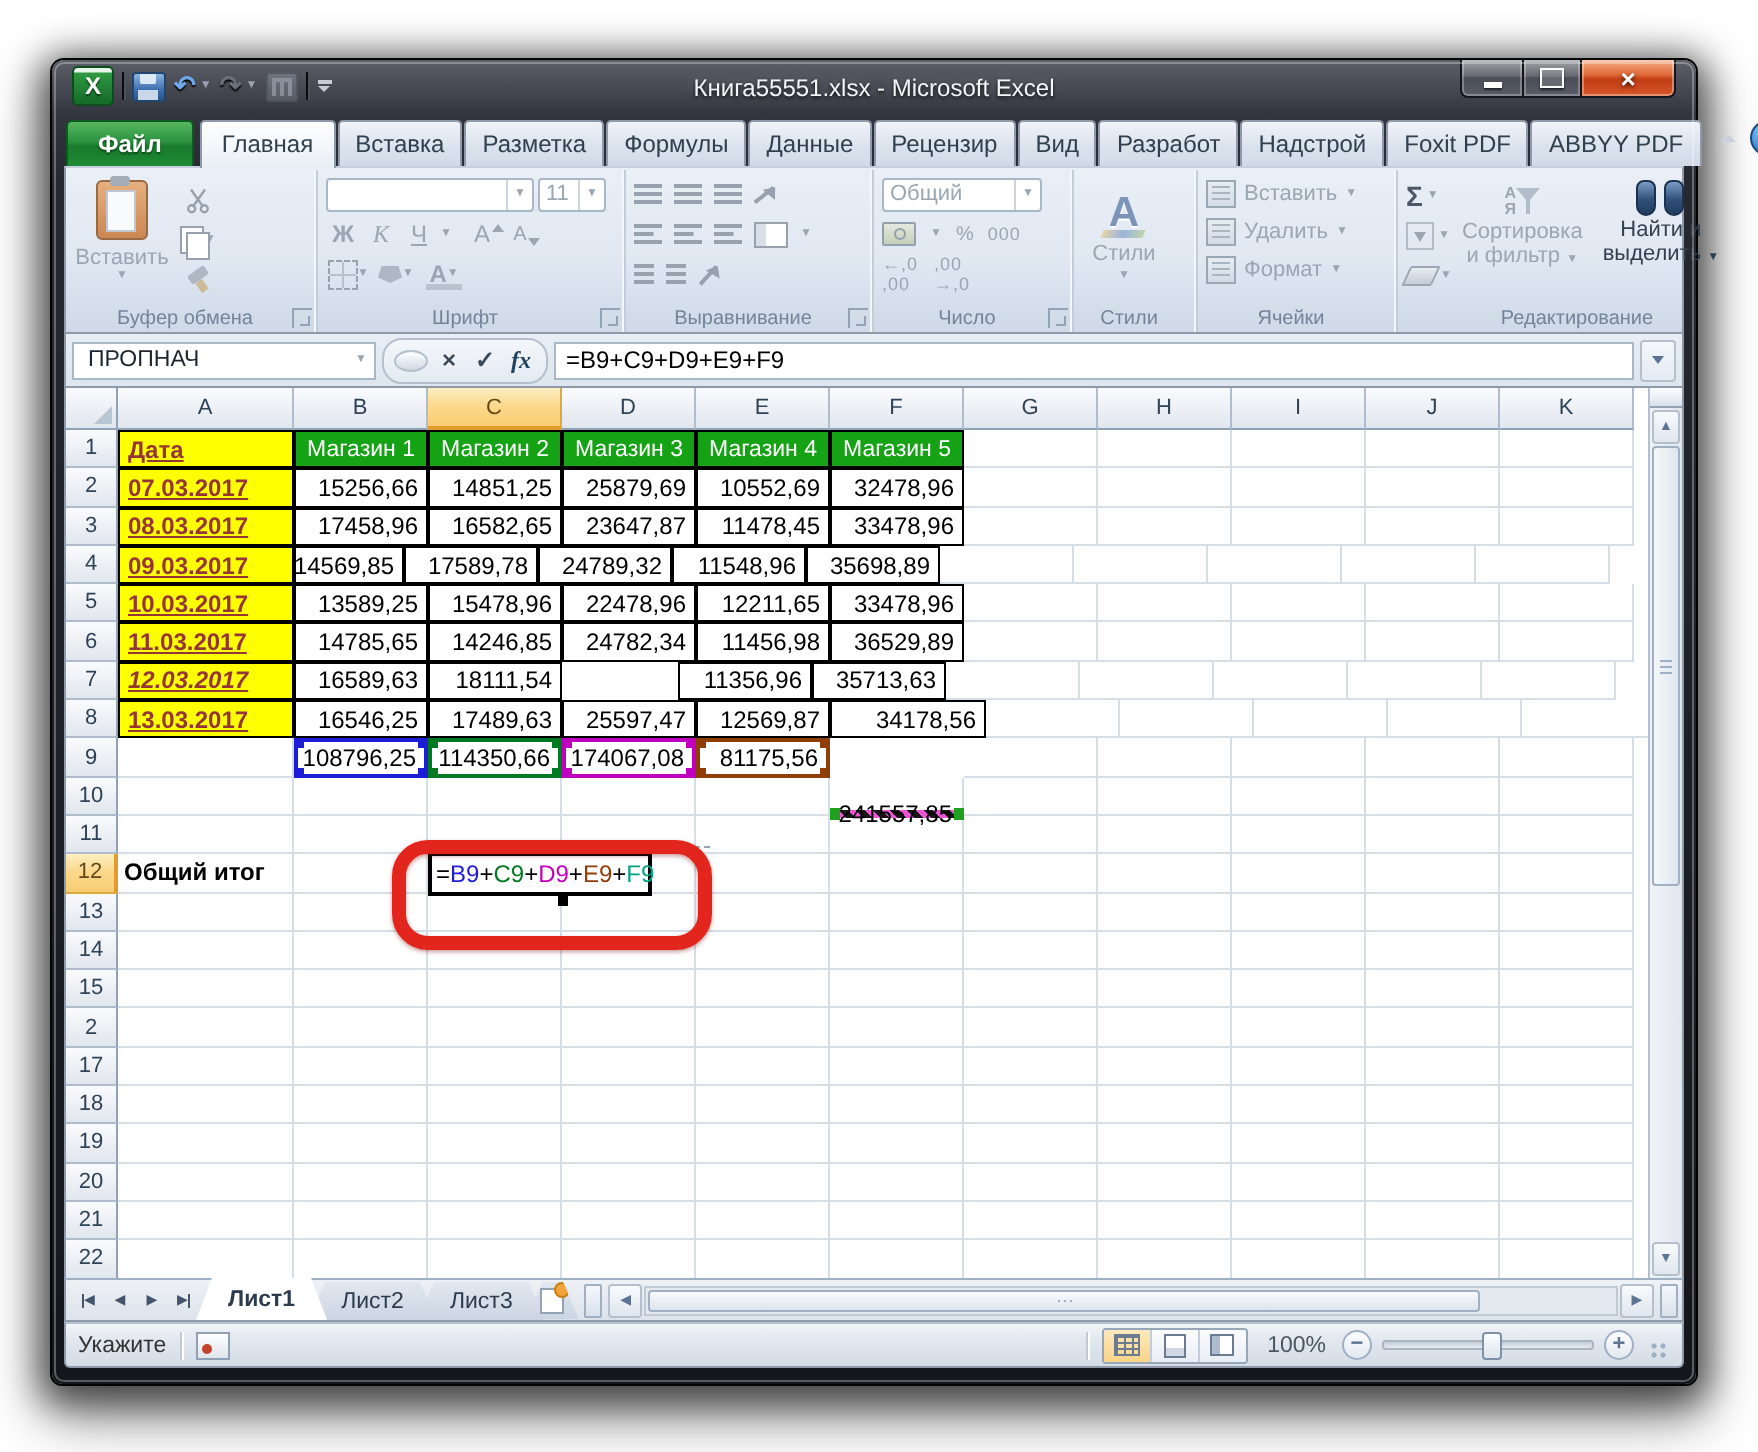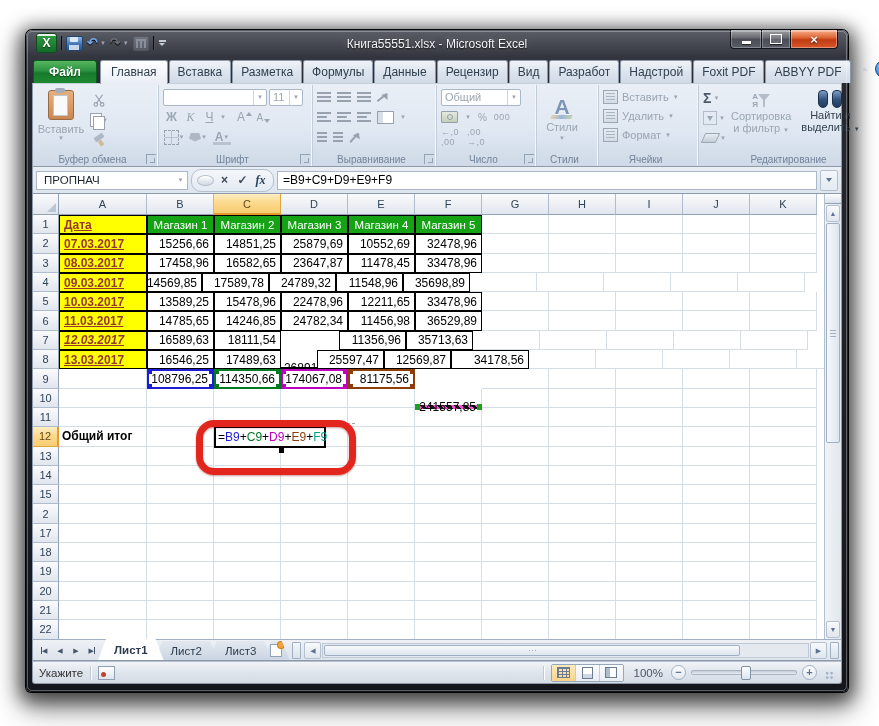--- a/index.html
+++ b/index.html
@@ -630,21 +630,21 @@
             <div class="c" style="width: 67px;"></div>
             <div class="c" style="width: 67px;"></div>
             <div class="c" style="width: 67px;"></div>
             <div class="c" style="width: 67px;"></div>
           </div>
           <div class="grow">
             <div class="rh">8</div>
             <div class="c ct-yellow" style="width: 88px;">13.03.2017</div>
             <div class="c ct-num" style="width: 67px;">16546,25</div>
             <div class="c ct-num" style="width: 67px;">17489,63</div>
-            <div class="c ct-num" style="width: 67px; margin-left: 36px;">25597,47</div>
+            <div class="c ct-num" style="width: 67px;">25597,47</div>
             <div class="c ct-num" style="width: 67px;">12569,87</div>
             <div class="c ct-num" style="width: 78px;">34178,56</div>
             <div class="c" style="width: 67px;"></div>
             <div class="c" style="width: 67px;"></div>
             <div class="c" style="width: 67px;"></div>
             <div class="c" style="width: 67px;"></div>
             <div class="c" style="width: 67px;"></div>
           </div>
           <div class="grow">
             <div class="rh">9</div>

